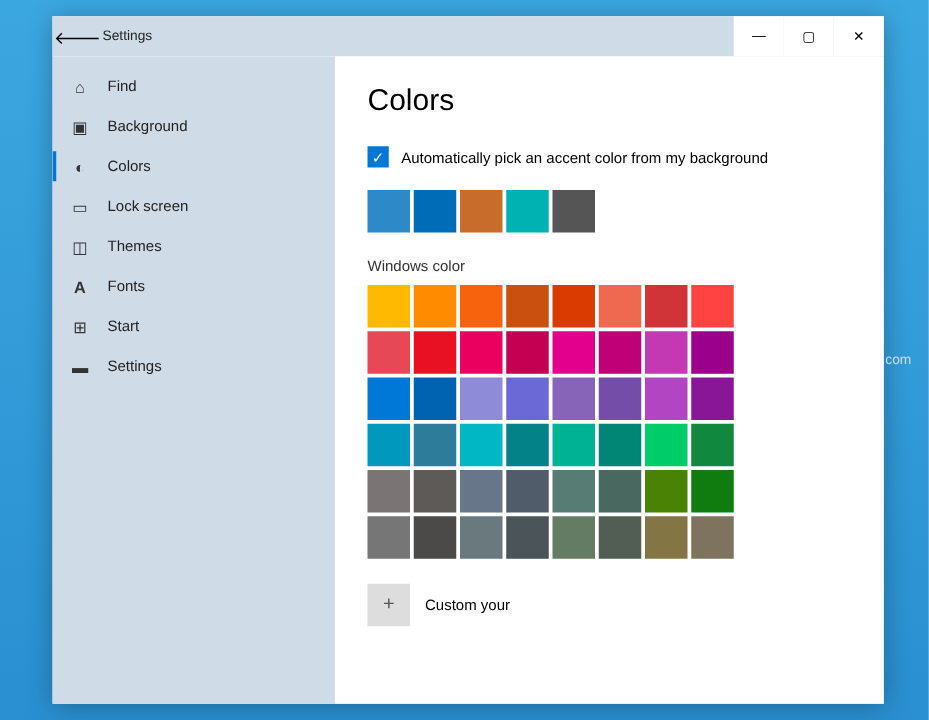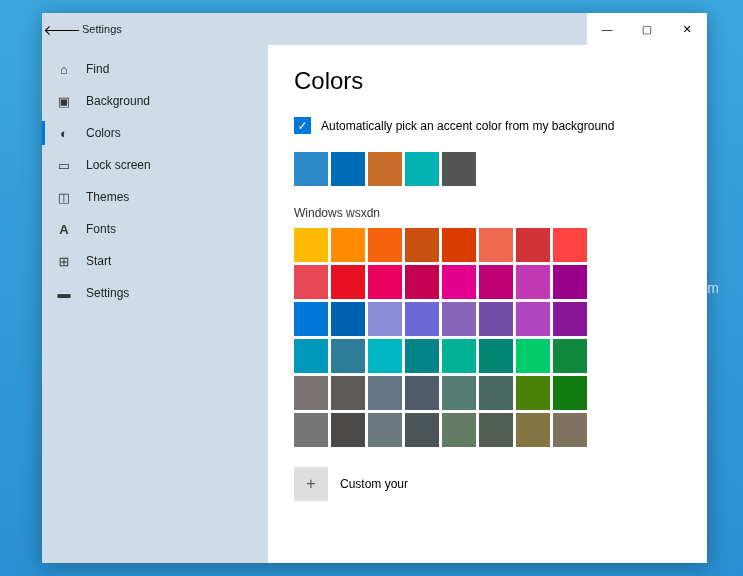--- a/index.html
+++ b/index.html
@@ -5,25 +5,25 @@
   * { box-sizing: border-box; margin: 0; padding: 0; font-family: "Segoe UI", Arial, sans-serif; }
   body {
     width: 743px;
     height: 576px;
     background: linear-gradient(#3ba7e0, #2a8fd0);
     position: relative;
     overflow: hidden;
   }
   .watermark {
     position: absolute;
-    right: 24px;
+    right: 14px;
     bottom: 50%;
     transform: translateY(50%);
     color: rgba(255,255,255,0.7);
-    font-size: 14px;
+    font-size: 11px;
     writing-mode: horizontal-tb;
   }
   .window {
     position: absolute;
     left: 42px;
     top: 13px;
     width: 665px;
     height: 550px;
     background: #fff;
     box-shadow: 0 2px 20px rgba(0,0,0,0.3);
@@ -230,21 +230,21 @@
       </div>
 
       <div class="swatch-row" id="recent-row">
           <div class="swatch" style="background: rgb(45, 137, 200);"></div>
           <div class="swatch" style="background: rgb(0, 108, 184);"></div>
           <div class="swatch" style="background: rgb(200, 108, 44);"></div>
           <div class="swatch" style="background: rgb(0, 178, 178);"></div>
           <div class="swatch" style="background: rgb(85, 85, 85);"></div>
         </div>
 
-      <div class="sub">Windows wsxdn</div>
+      <div class="sub">Windows color</div>
       <div class="grid" id="windows-grid">
           <div class="swatch" style="background: rgb(255, 185, 0);"></div>
           <div class="swatch" style="background: rgb(255, 140, 0);"></div>
           <div class="swatch" style="background: rgb(247, 99, 12);"></div>
           <div class="swatch" style="background: rgb(202, 80, 16);"></div>
           <div class="swatch" style="background: rgb(218, 59, 1);"></div>
           <div class="swatch" style="background: rgb(239, 105, 80);"></div>
           <div class="swatch" style="background: rgb(209, 52, 56);"></div>
           <div class="swatch" style="background: rgb(255, 67, 67);"></div>
           <div class="swatch" style="background: rgb(231, 72, 86);"></div>

